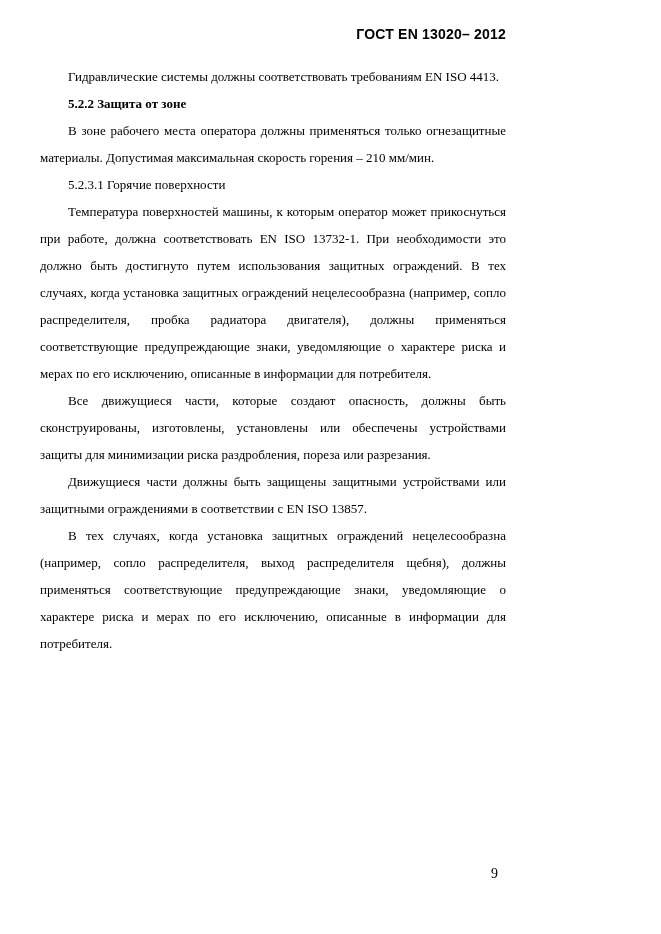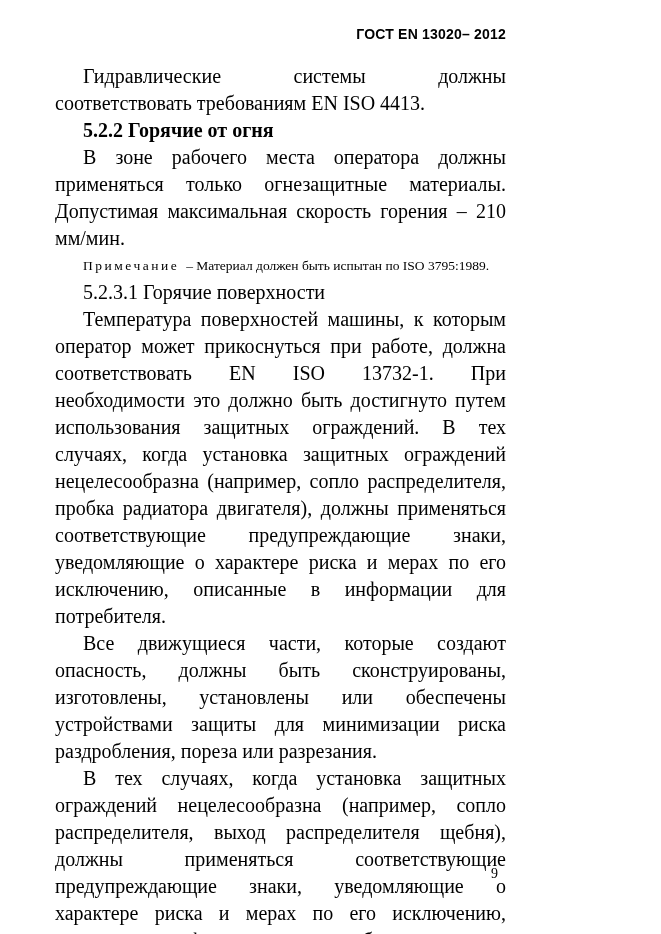--- a/index.html
+++ b/index.html
@@ -7,36 +7,36 @@
     padding: 0;
     background: #ffffff;
   }
   .page {
     position: relative;
     width: 560px;
     height: 934px;
     background: #ffffff;
     color: #000000;
     box-sizing: border-box;
-    padding: 26px 54px 0 55px;
+    padding: 26px 54px 0 40px;
     font-family: "Liberation Serif", serif;
     overflow: hidden;
   }
   .doc-header {
     text-align: right;
     font-family: "Liberation Sans", sans-serif;
     font-weight: bold;
     font-size: 14px;
     line-height: 16px;
     letter-spacing: 0.2px;
     margin-bottom: 21px;
   }
   .body-text p {
     margin: 0;
-    font-size: 20px;
+    font-size: 13px;
     line-height: 27px;
     text-indent: 28px;
   }
   .para {
     text-align: justify;
   }
   .section-heading {
     font-weight: bold;
     text-align: left;
   }
@@ -65,37 +65,35 @@
 <body>
 
 <div class="page">
 
   <div class="doc-header">ГОСТ EN 13020– 2012</div>
 
   <div class="body-text">
 
     <p class="para">Гидравлические системы должны соответствовать требованиям EN ISO 4413.</p>
 
-    <p class="section-heading">5.2.2 Горячие от огня</p>
+    <p class="section-heading">5.2.2 Защита от зоне</p>
 
     <p class="para">В зоне рабочего места оператора должны применяться только огнезащитные материалы. Допустимая максимальная скорость горения – 210 мм/мин.</p>
 
-    <p class="note">
-      <span class="note-label">Примечание</span><span class="note-text">– Материал должен быть испытан по ISO 3795:1989.</span>
-    </p>
 
 
     <p class="subsection-heading">5.2.3.1 Горячие поверхности</p>
 
     <p class="para">Температура поверхностей машины, к которым оператор может прикоснуться при работе, должна соответствовать EN ISO 13732-1. При необходимости это должно быть достигнуто путем использования защитных ограждений. В тех случаях, когда установка защитных ограждений нецелесообразна (например, сопло распределителя, пробка радиатора двигателя), должны применяться соответствующие предупреждающие знаки, уведомляющие о характере риска и мерах по его исключению, описанные в информации для потребителя.</p>
 
 
 
     <p class="para">Все движущиеся части, которые создают опасность, должны быть сконструированы, изготовлены, установлены или обеспечены устройствами защиты для минимизации риска раздробления, пореза или разрезания.</p>
 
+    <p class="para">Движущиеся части должны быть защищены защитными устройствами или защитными ограждениями в соответствии с EN ISO 13857.</p>
 
     <p class="para">В тех случаях, когда установка защитных ограждений нецелесообразна (например, сопло распределителя, выход распределителя щебня), должны применяться соответствующие предупреждающие знаки, уведомляющие о характере риска и мерах по его исключению, описанные в информации для потребителя.</p>
 
   </div>
 
   <div class="page-footer">9</div>
 
 </div>
 
 </body></html>

